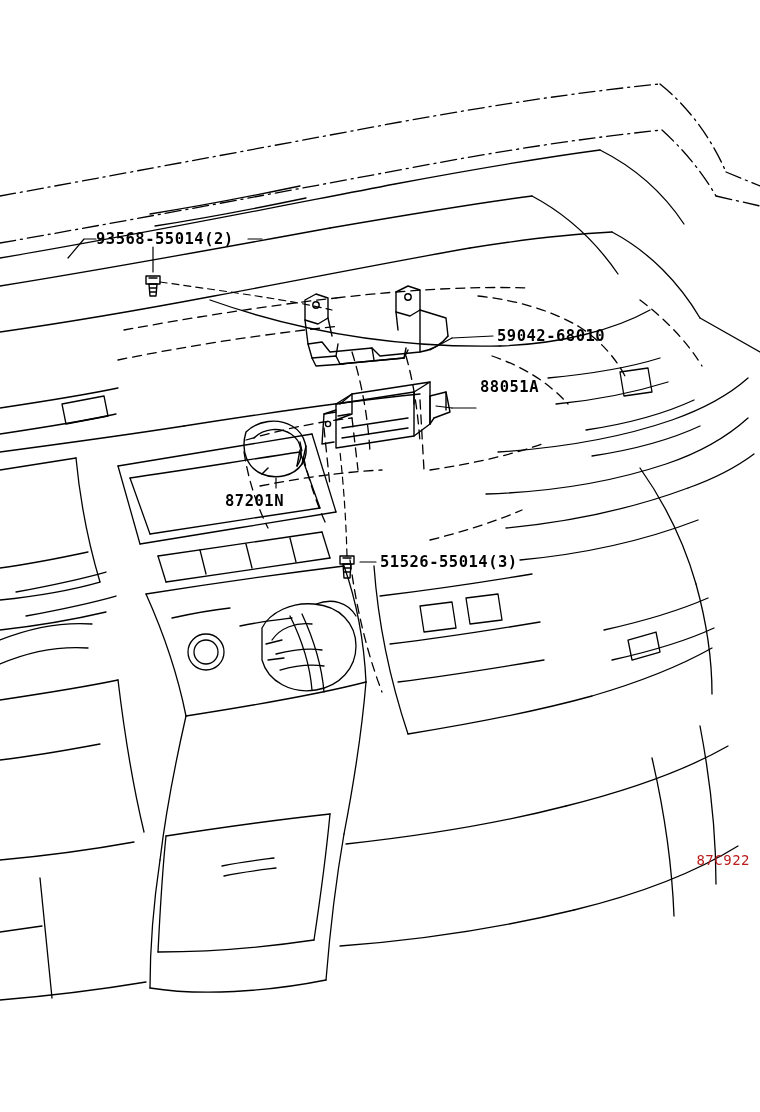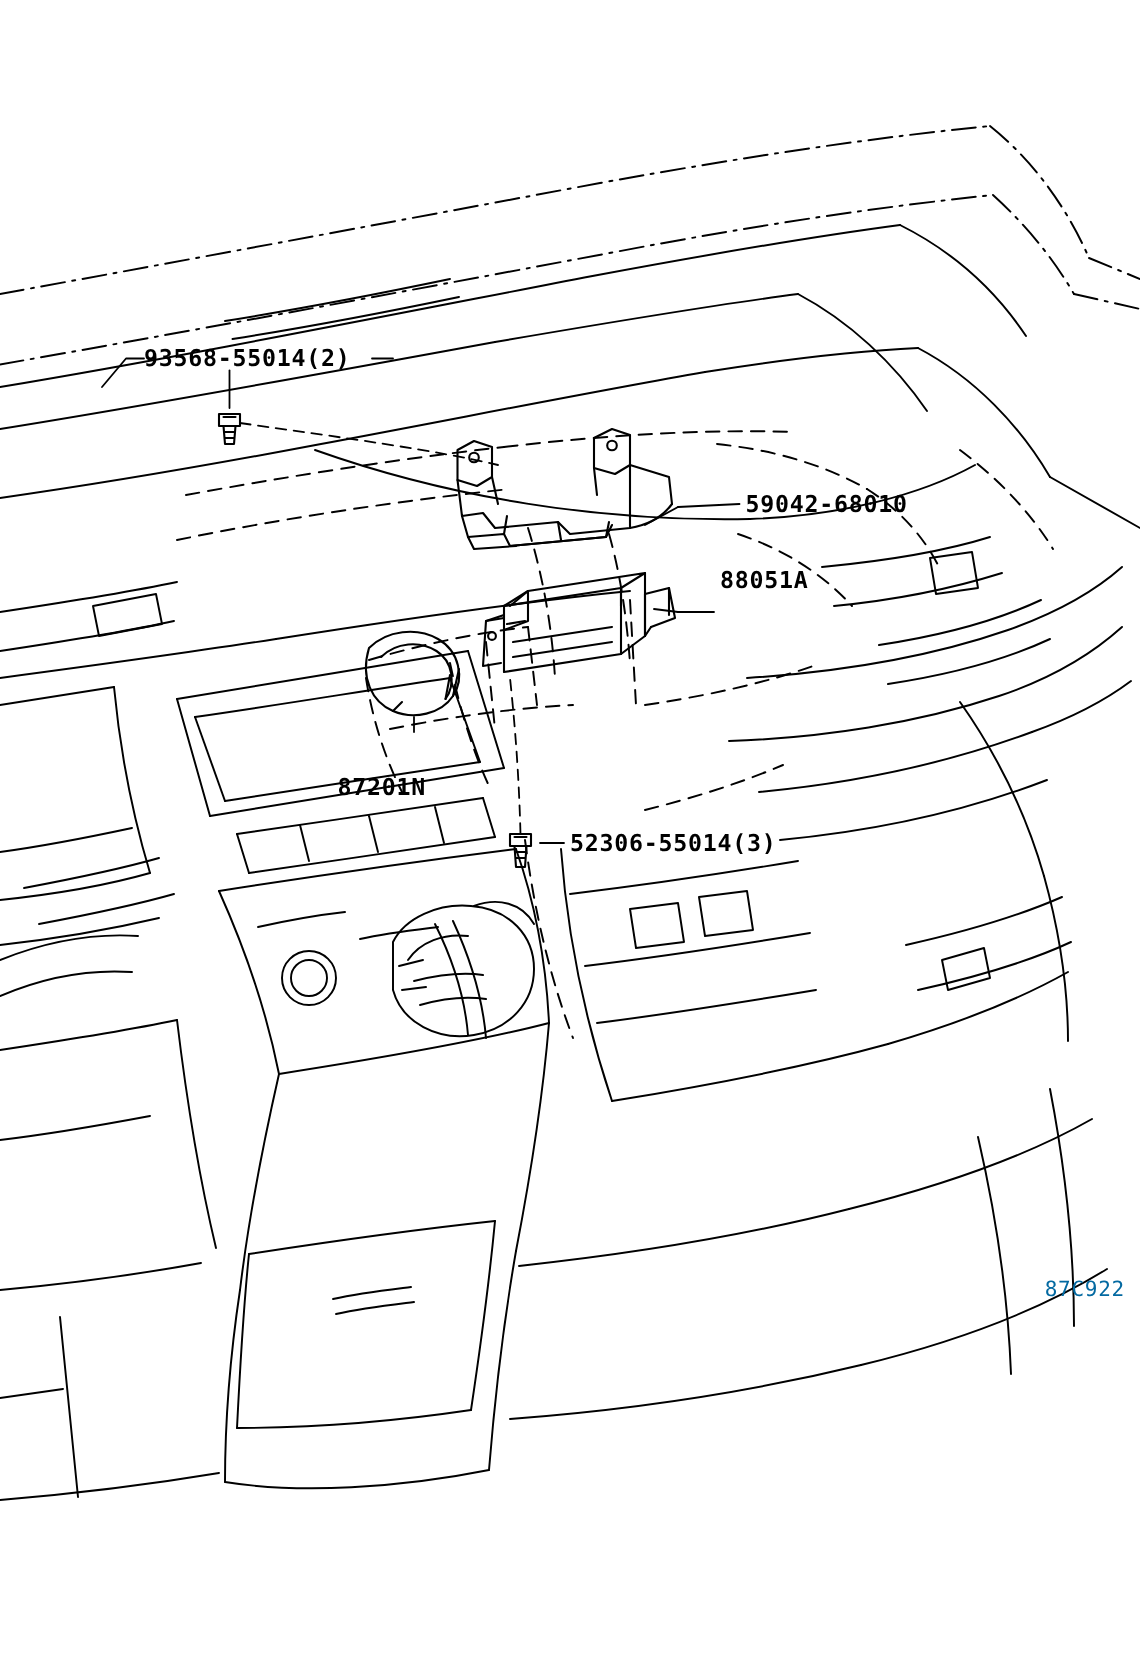--- a/index.html
+++ b/index.html
@@ -35,28 +35,28 @@
     white-space: nowrap;
     font-weight: 700;
   }
   .footer-code {
     position: absolute;
     right: 10px;
     bottom: 8px;
     font-family: "DejaVu Sans Mono", monospace;
     font-size: 14px;
     letter-spacing: 0.5px;
-    color: #0369a1;
+    color: #b91c1c;
     white-space: nowrap;
     text-align: center;
   }
   .lbl-93568-2 { left: 96px;  top: 230px; }
   .lbl-88995   { left: 497px; top: 327px; }
   .lbl-88051   { left: 480px; top: 378px; }
-  .lbl-87201   { left: 225px; top: 516px; }
+  .lbl-87201   { left: 225px; top: 492px; }
   .lbl-93568-3 { left: 380px; top: 553px; }
 </style>
 </head>
 <body>
 
 <div id="diagram-root">
 
   <svg class="art" viewBox="0 0 760 1112" xmlns="http://www.w3.org/2000/svg">
     <g fill="none" stroke="#000000" stroke-width="1.3" stroke-linecap="round" stroke-linejoin="round">
 
@@ -304,17 +304,17 @@
         <path d="M347 556 C 346 520, 344 490, 340 452" stroke-dasharray="7 5"></path>
       </g>
 
     </g>
   </svg>
 
   <div class="label lbl-93568-2">93568-55014(2)</div>
   <div class="label lbl-88995">59042-68010</div>
   <div class="label lbl-88051">88051A</div>
   <div class="label lbl-87201">87201N</div>
-  <div class="label lbl-93568-3">52306-55014(3)</div>
+  <div class="label lbl-93568-3">51526-55014(3)</div>
 
   <div class="footer-code">87C922</div>
 
 </div>
 
 </body></html>

